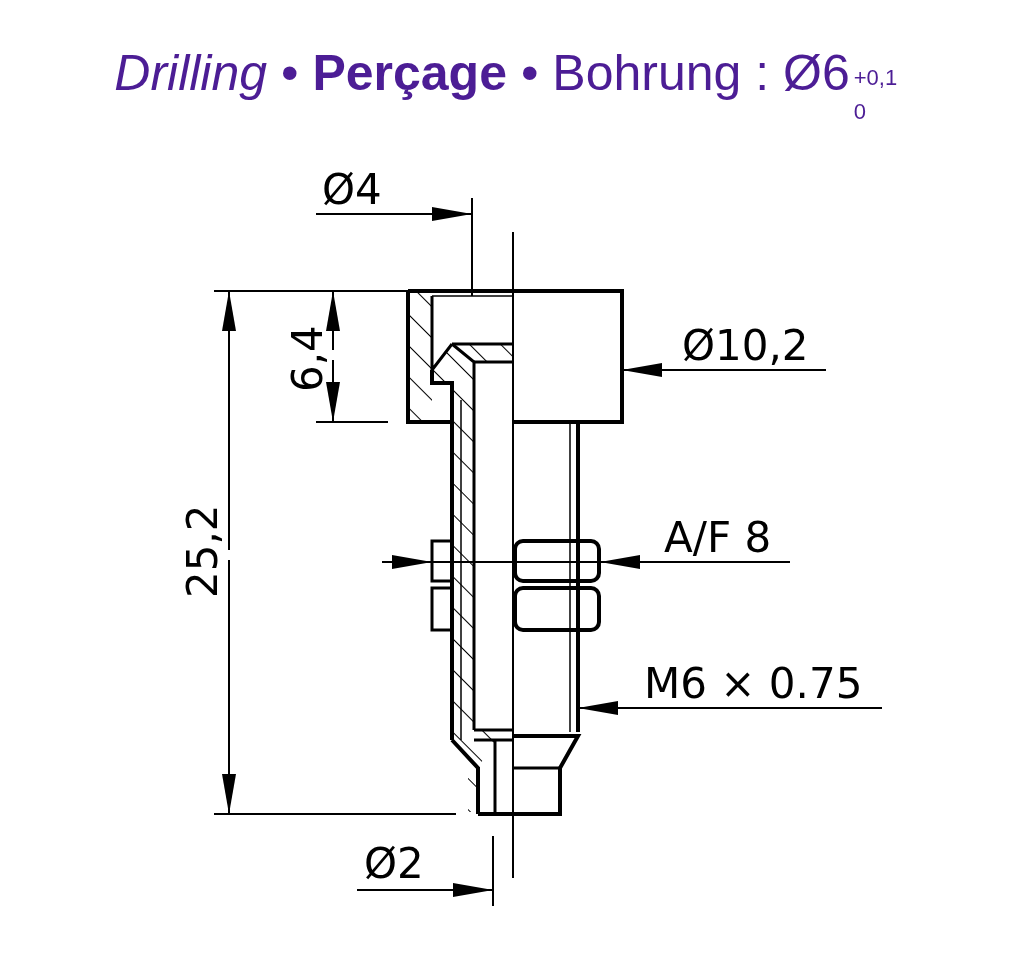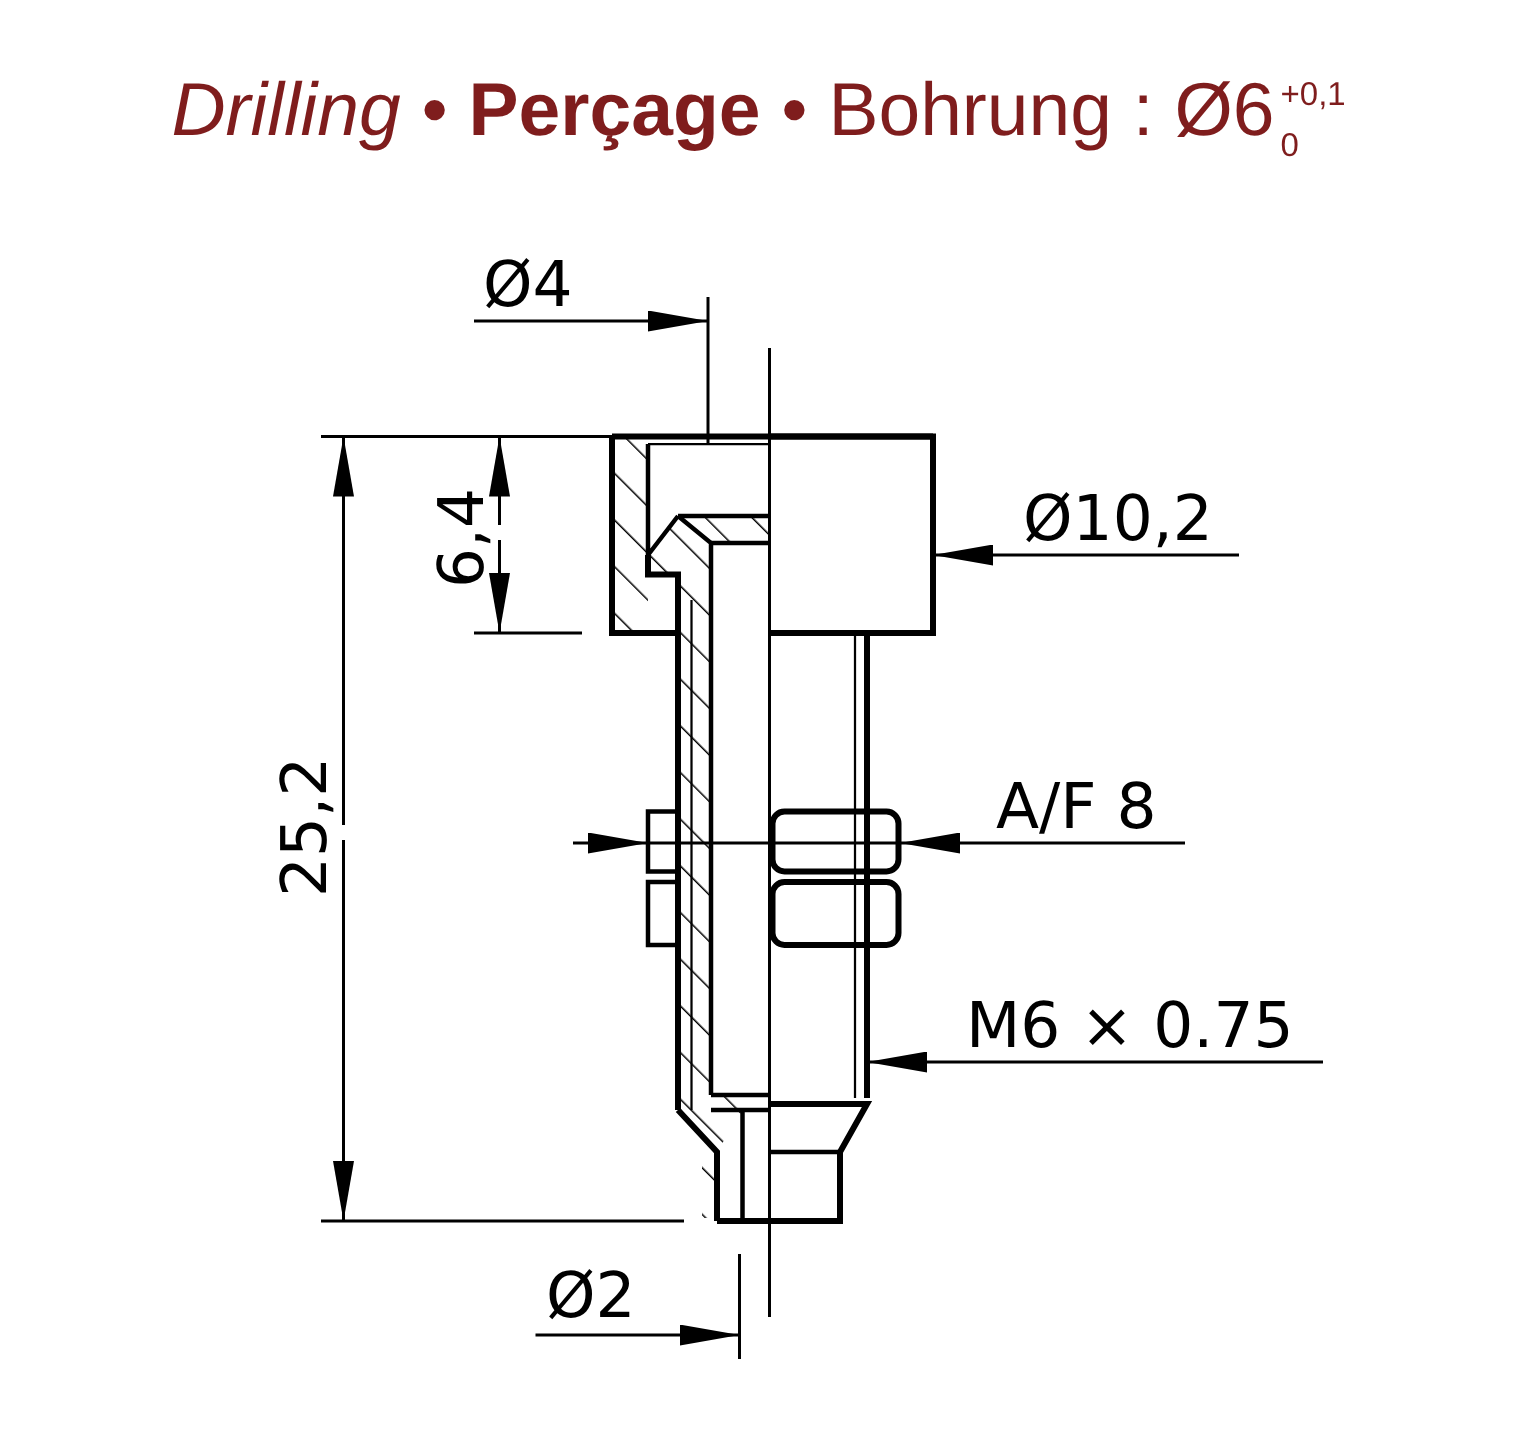--- a/index.html
+++ b/index.html
@@ -1,26 +1,26 @@
 <!DOCTYPE html>
 <html><head>
   <meta charset="utf-8">
   <style>
     html, body { margin: 0; padding: 0; background: #ffffff; }
     body { width: 1024px; height: 962px; position: relative; overflow: hidden; }
     .title {
       position: absolute; left: 0; top: 48px; width: 1024px; text-align: center;
-      font-family: "Liberation Sans", sans-serif; font-size: 50px; color: #7f1d1d;
+      font-family: "Liberation Sans", sans-serif; font-size: 50px; color: #4c1d95;
       white-space: nowrap; line-height: 1;
     }
     .title .it { font-style: italic; }
     .title .bd { font-weight: bold; }
     .tol {
       display: inline-block; position: relative; width: 60px; height: 50px;
-      vertical-align: top; font-size: 22px;
+      vertical-align: top; font-size: 22px; margin-top: 15px;
     }
     .tol .up { position: absolute; left: 4px; top: 4px; }
     .tol .lo { position: absolute; left: 4px; top: 38px; }
     svg { position: absolute; left: 0; top: 0; }
     .dimtxt { font-family: "DejaVu Sans", sans-serif; font-size: 42px; fill: #000; }
   </style>
 </head>
 <body>
 
 <div class="title">

